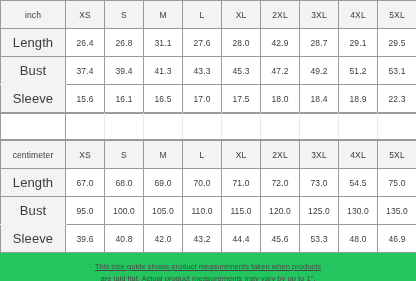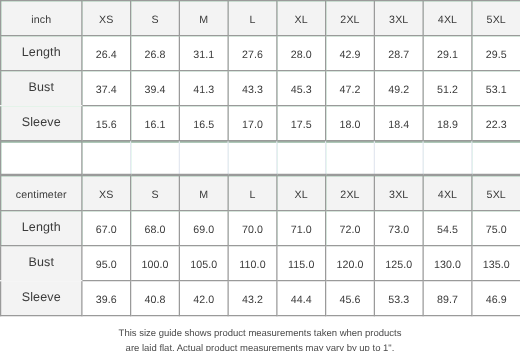--- a/index.html
+++ b/index.html
@@ -8,22 +8,22 @@
     width: 416px;
     height: 281px;
     background: #ffffff;
     font-family: "Liberation Sans", sans-serif;
     overflow: hidden;
   }
 
   #page {
     position: relative;
     width: 416px;
-    height: 197px;
-    background: #86efac;
+    height: 281px;
+    background: #22c55e;
   }
 
   .size-table {
     width: 416px;
     border-collapse: collapse;
     table-layout: fixed;
   }
 
   .size-table col.label-col { width: 65px; }
   .size-table col.size-col  { width: 39px; }
@@ -44,21 +44,21 @@
   
   .size-table tr.head-row th {
     background: #f3f3f3;
     height: 28px;
     font-size: 8.5px;
   }
 
   
   .size-table td.row-label {
     background: #f3f3f3;
-    font-size: 10px;
+    font-size: 13px;
   }
 
   
   .size-table td.row-label.merge-top    { border-bottom-color: #f3f3f3; }
   .size-table td.row-label.merge-bottom { border-top-color: #f3f3f3; }
 
   
   .spacer-band {
     width: 416px;
     border-collapse: collapse;
@@ -74,21 +74,21 @@
 
   
   .footnote {
     width: 416px;
     padding: 8px 30px 0 30px;
     text-align: center;
     font-size: 7.6px;
     line-height: 1.55;
     color: #4a4a4a;
   }
-  .footnote span { display: block; }
+  .footnote span { display: block; text-decoration: underline; }
 </style>
 </head>
 <body>
 
 <div id="page">
 
   <table class="size-table">
     <colgroup>
       <col class="label-col">
       <col class="size-col">
@@ -238,21 +238,21 @@
       </tr>
       <tr>
         <td class="row-label merge-bottom">Sleeve</td>
         <td>39.6</td>
         <td>40.8</td>
         <td>42.0</td>
         <td>43.2</td>
         <td>44.4</td>
         <td>45.6</td>
         <td>53.3</td>
-        <td>89.7</td>
+        <td>48.0</td>
         <td>46.9</td>
       </tr>
     </tbody>
   </table>
 
   <div class="footnote">
     <span>This size guide shows product measurements taken when products</span>
     <span>are laid flat. Actual product measurements may vary by up to 1".</span>
   </div>
 

